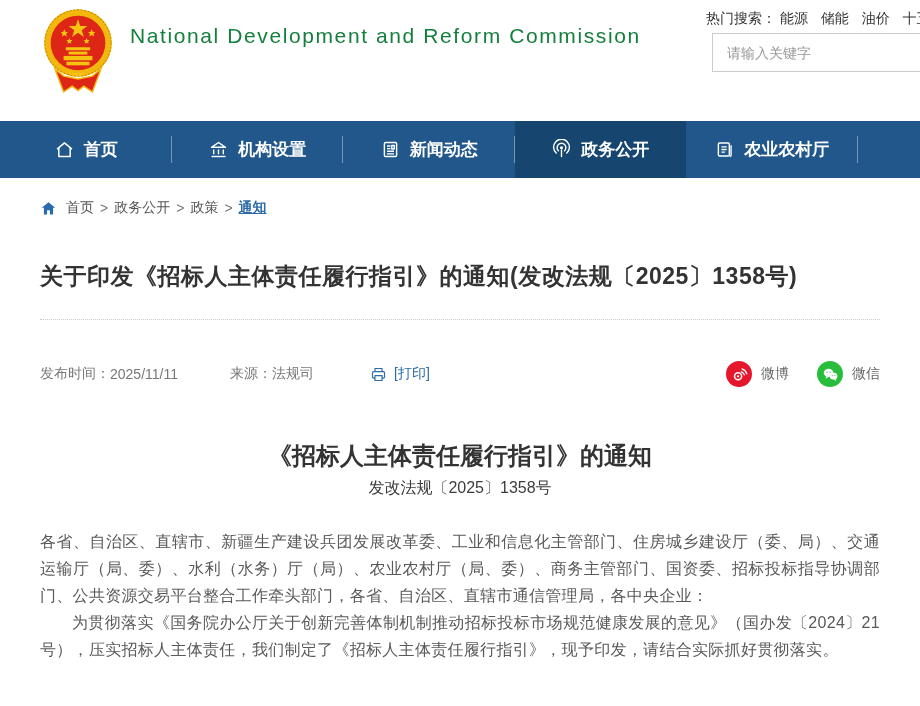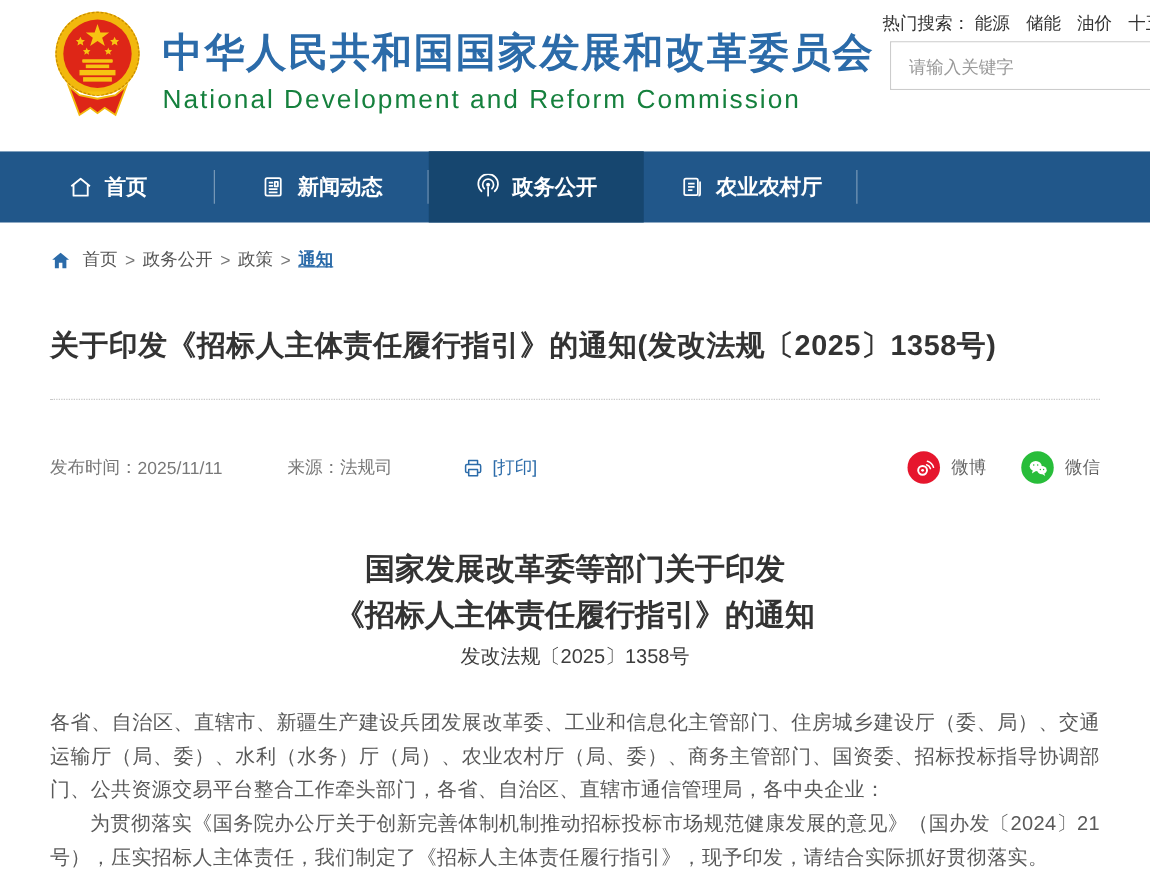--- a/index.html
+++ b/index.html
@@ -88,21 +88,20 @@
         <rect x="37" y="62" width="26" height="4" fill="#f7c312"></rect>
         <rect x="30" y="68" width="40" height="6" fill="#f7c312"></rect>
         <rect x="34" y="76" width="32" height="5" fill="#f7c312"></rect>
 
         <path d="M38 92 a14 8 0 0 0 24 0 Z" fill="#f7c312"></path>
 
         <path d="M18 86 L30 118 L42 110 L50 116 L58 110 L70 118 L82 86 L70 96 L50 100 L30 96 Z" fill="#de2617" stroke="#f2b80d" stroke-width="2"></path>
       </svg>
     </div>
     <div class="site-title">
-      <div class="site-title-cn">中华人民共和国国家发展和改革委员会</div>
       <div class="site-title-en">National Development and Reform Commission</div>
     </div>
     <div class="hot-search">
       <span>热门搜索：</span>
       <a>能源</a>
       <a>储能</a>
       <a>油价</a>
       <a>十五</a>
     </div>
     <div class="search-box">
@@ -112,20 +111,30 @@
 
   <div class="nav">
     <div class="nav-item">
       <span class="nav-icon">
         <svg viewBox="0 0 24 24" fill="none" stroke="#fff" stroke-width="1.7" stroke-linejoin="round">
           <path d="M3.5 11.5 L12 4.5 L20.5 11.5"></path>
             <path d="M5.5 10.2 V20 H18.5 V10.2"></path>
         </svg>
       </span>
       <span>首页</span>
+    </div>
+    <div class="nav-item">
+      <span class="nav-icon">
+        <svg viewBox="0 0 24 24" fill="none" stroke="#fff" stroke-width="1.6" stroke-linejoin="round">
+          <path d="M4 9.5 L12 4 L20 9.5 Z"></path>
+            <path d="M6.5 12 V17.5 M12 12 V17.5 M17.5 12 V17.5"></path>
+          <path d="M4 20 H20"></path>
+        </svg>
+      </span>
+      <span>机构设置</span>
     </div>
     <div class="nav-item">
       <span class="nav-icon">
         <svg viewBox="0 0 24 24" fill="none" stroke="#fff" stroke-width="1.6" stroke-linejoin="round">
           <rect x="5" y="4" width="14" height="16" rx="1.5"></rect>
           <path d="M8 8 H12 M8 11 H12 M8 14 H16 M8 17 H16"></path>
             <rect x="13.5" y="7.5" width="2.8" height="4"></rect>
         </svg>
       </span>
       <span>新闻动态</span>
@@ -215,21 +224,20 @@
               <circle cx="14.5" cy="13.5" r="0.8" fill="#28bd3a"></circle>
                 <circle cx="18.2" cy="13.5" r="0.8" fill="#28bd3a"></circle>
             </svg>
           </span>
           <span>微信</span>
         </div>
       </div>
     </div>
 
     <h2 class="doc-title">
-      <div>国家发展改革委等部门关于印发</div>
       <div>《招标人主体责任履行指引》的通知</div>
     </h2>
 
     <div class="doc-num">发改法规〔2025〕1358号</div>
 
     <div class="body-text">
       <p>各省、自治区、直辖市、新疆生产建设兵团发展改革委、工业和信息化主管部门、住房城乡建设厅（委、局）、交通运输厅（局、委）、水利（水务）厅（局）、农业农村厅（局、委）、商务主管部门、国资委、招标投标指导协调部门、公共资源交易平台整合工作牵头部门，各省、自治区、直辖市通信管理局，各中央企业：</p>
       <p class="indent">为贯彻落实《国务院办公厅关于创新完善体制机制推动招标投标市场规范健康发展的意见》（国办发〔2024〕21号），压实招标人主体责任，我们制定了《招标人主体责任履行指引》，现予印发，请结合实际抓好贯彻落实。</p>
     </div>
 

